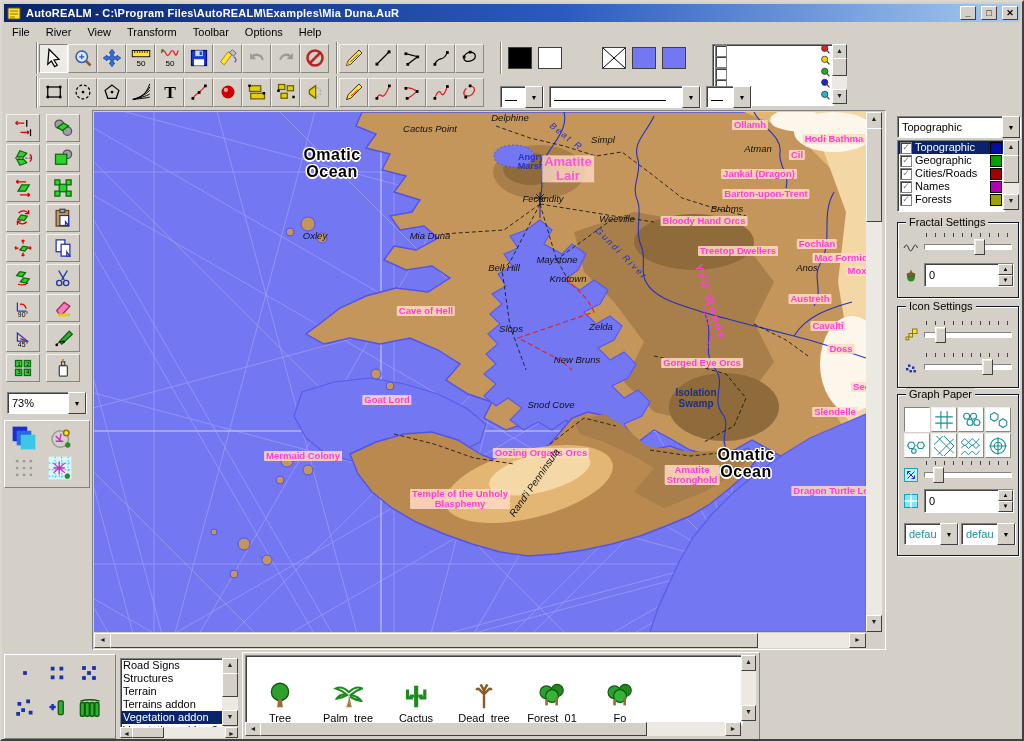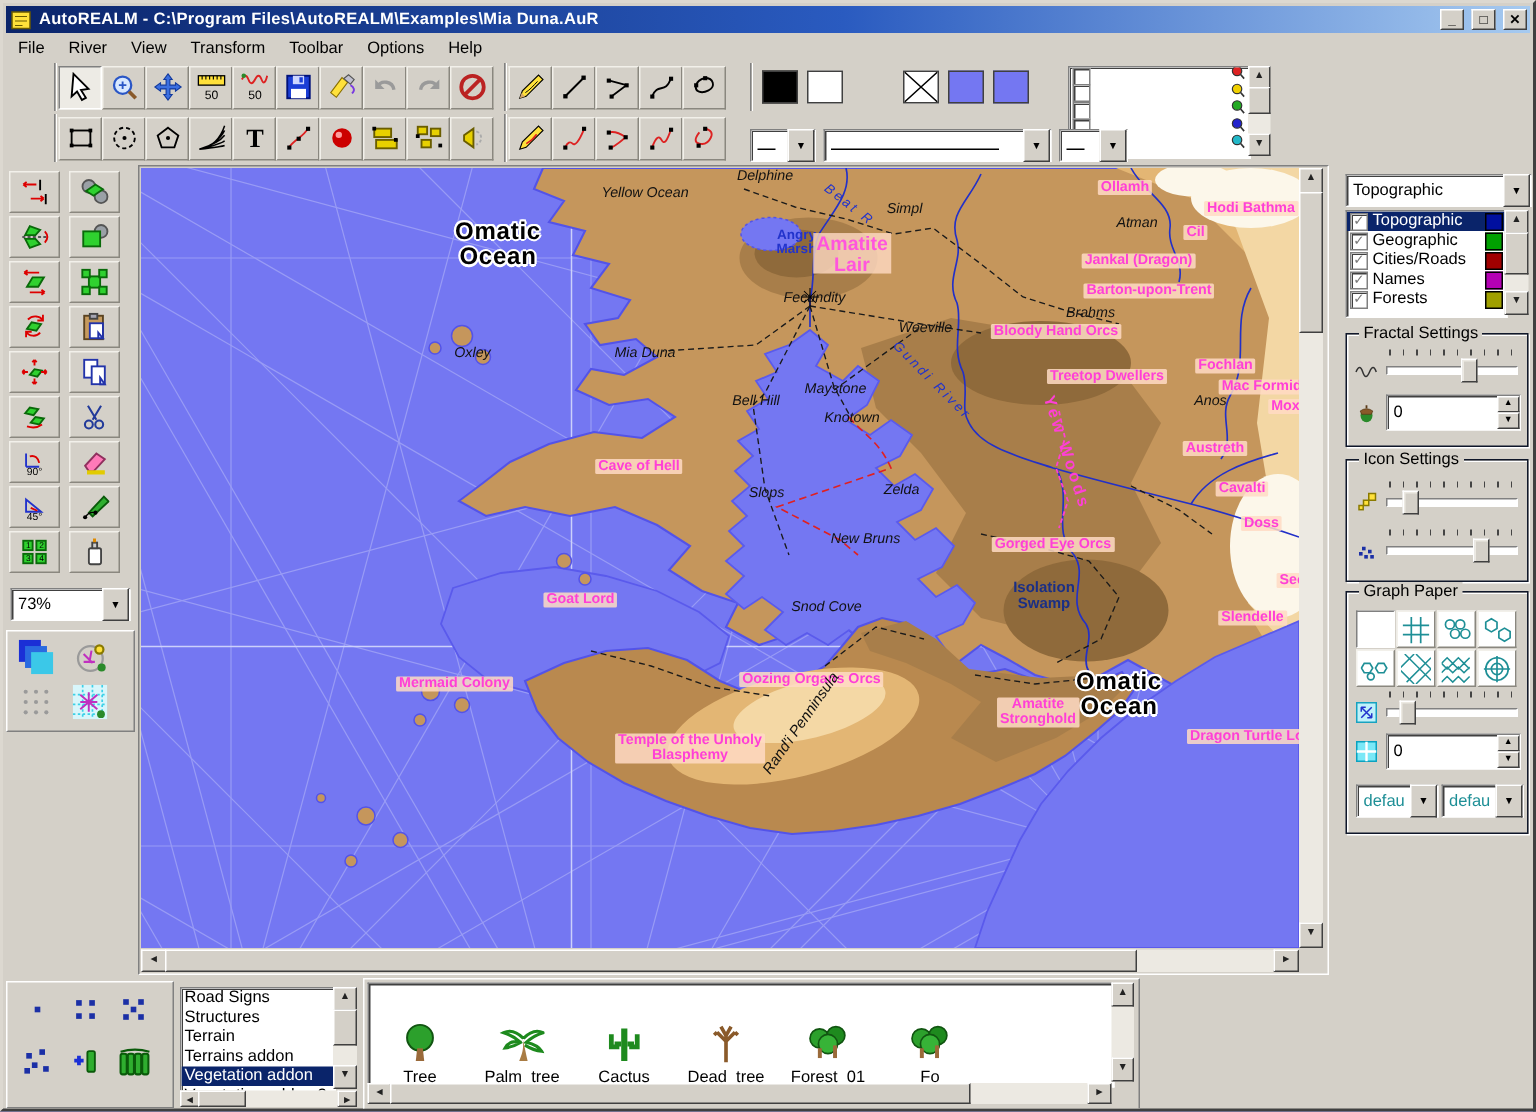--- a/index.html
+++ b/index.html
@@ -823,21 +823,21 @@
 
       <path d="M472,166 C482,178 492,182 500,200 L424,226 L466,248 L478,258" fill="none" stroke="#e02020" stroke-width="1.1" stroke-dasharray="5 3"></path>
       <path d="M612,162 L616,180 L610,200 L618,222 L612,240" fill="none" stroke="#ff40d0" stroke-width="1.2" stroke-dasharray="3 2"></path>
       <path d="M442,82 l8 8 M450,82 l-8 8 M446,80 v12 M440,86 h12" stroke="#000" stroke-width="0.7"></path>
     </svg>
     <div id="maplabels">
         <div class="maplabel ml-ocean" style="left: 238px; top: 52px;">Omatic
 Ocean</div>
         <div class="maplabel ml-ocean" style="left: 652px; top: 352px;">Omatic
 Ocean</div>
-        <div class="maplabel ml-place" style="left: 336px; top: 17px;">Yellow Ocean</div>
+        <div class="maplabel ml-place" style="left: 336px; top: 17px;">Cactus Point</div>
         <div class="maplabel ml-place" style="left: 416px; top: 6px; text-align: right;">Delphine</div>
         <div class="maplabel ml-rblue" style="left: 472px; top: 25px; transform: translate(-50%, -50%) rotate(38deg);">Beat R</div>
         <div class="maplabel ml-place" style="left: 509px; top: 28px;">Simpl</div>
         <div class="maplabel ml-pink" style="left: 656px; top: 13px;">Ollamh</div>
         <div class="maplabel ml-pink" style="left: 740px; top: 27px;">Hodi Bathma</div>
         <div class="maplabel ml-place" style="left: 664px; top: 37px;">Atman</div>
         <div class="maplabel ml-pink" style="left: 703px; top: 43px;">Cil</div>
         <div class="maplabel ml-pink" style="left: 665px; top: 62px;">Jankal (Dragon)</div>
         <div class="maplabel ml-pink" style="left: 672px; top: 82px;">Barton-upon-Trent</div>
         <div class="maplabel ml-blue" style="left: 437px; top: 50px;">Angry

